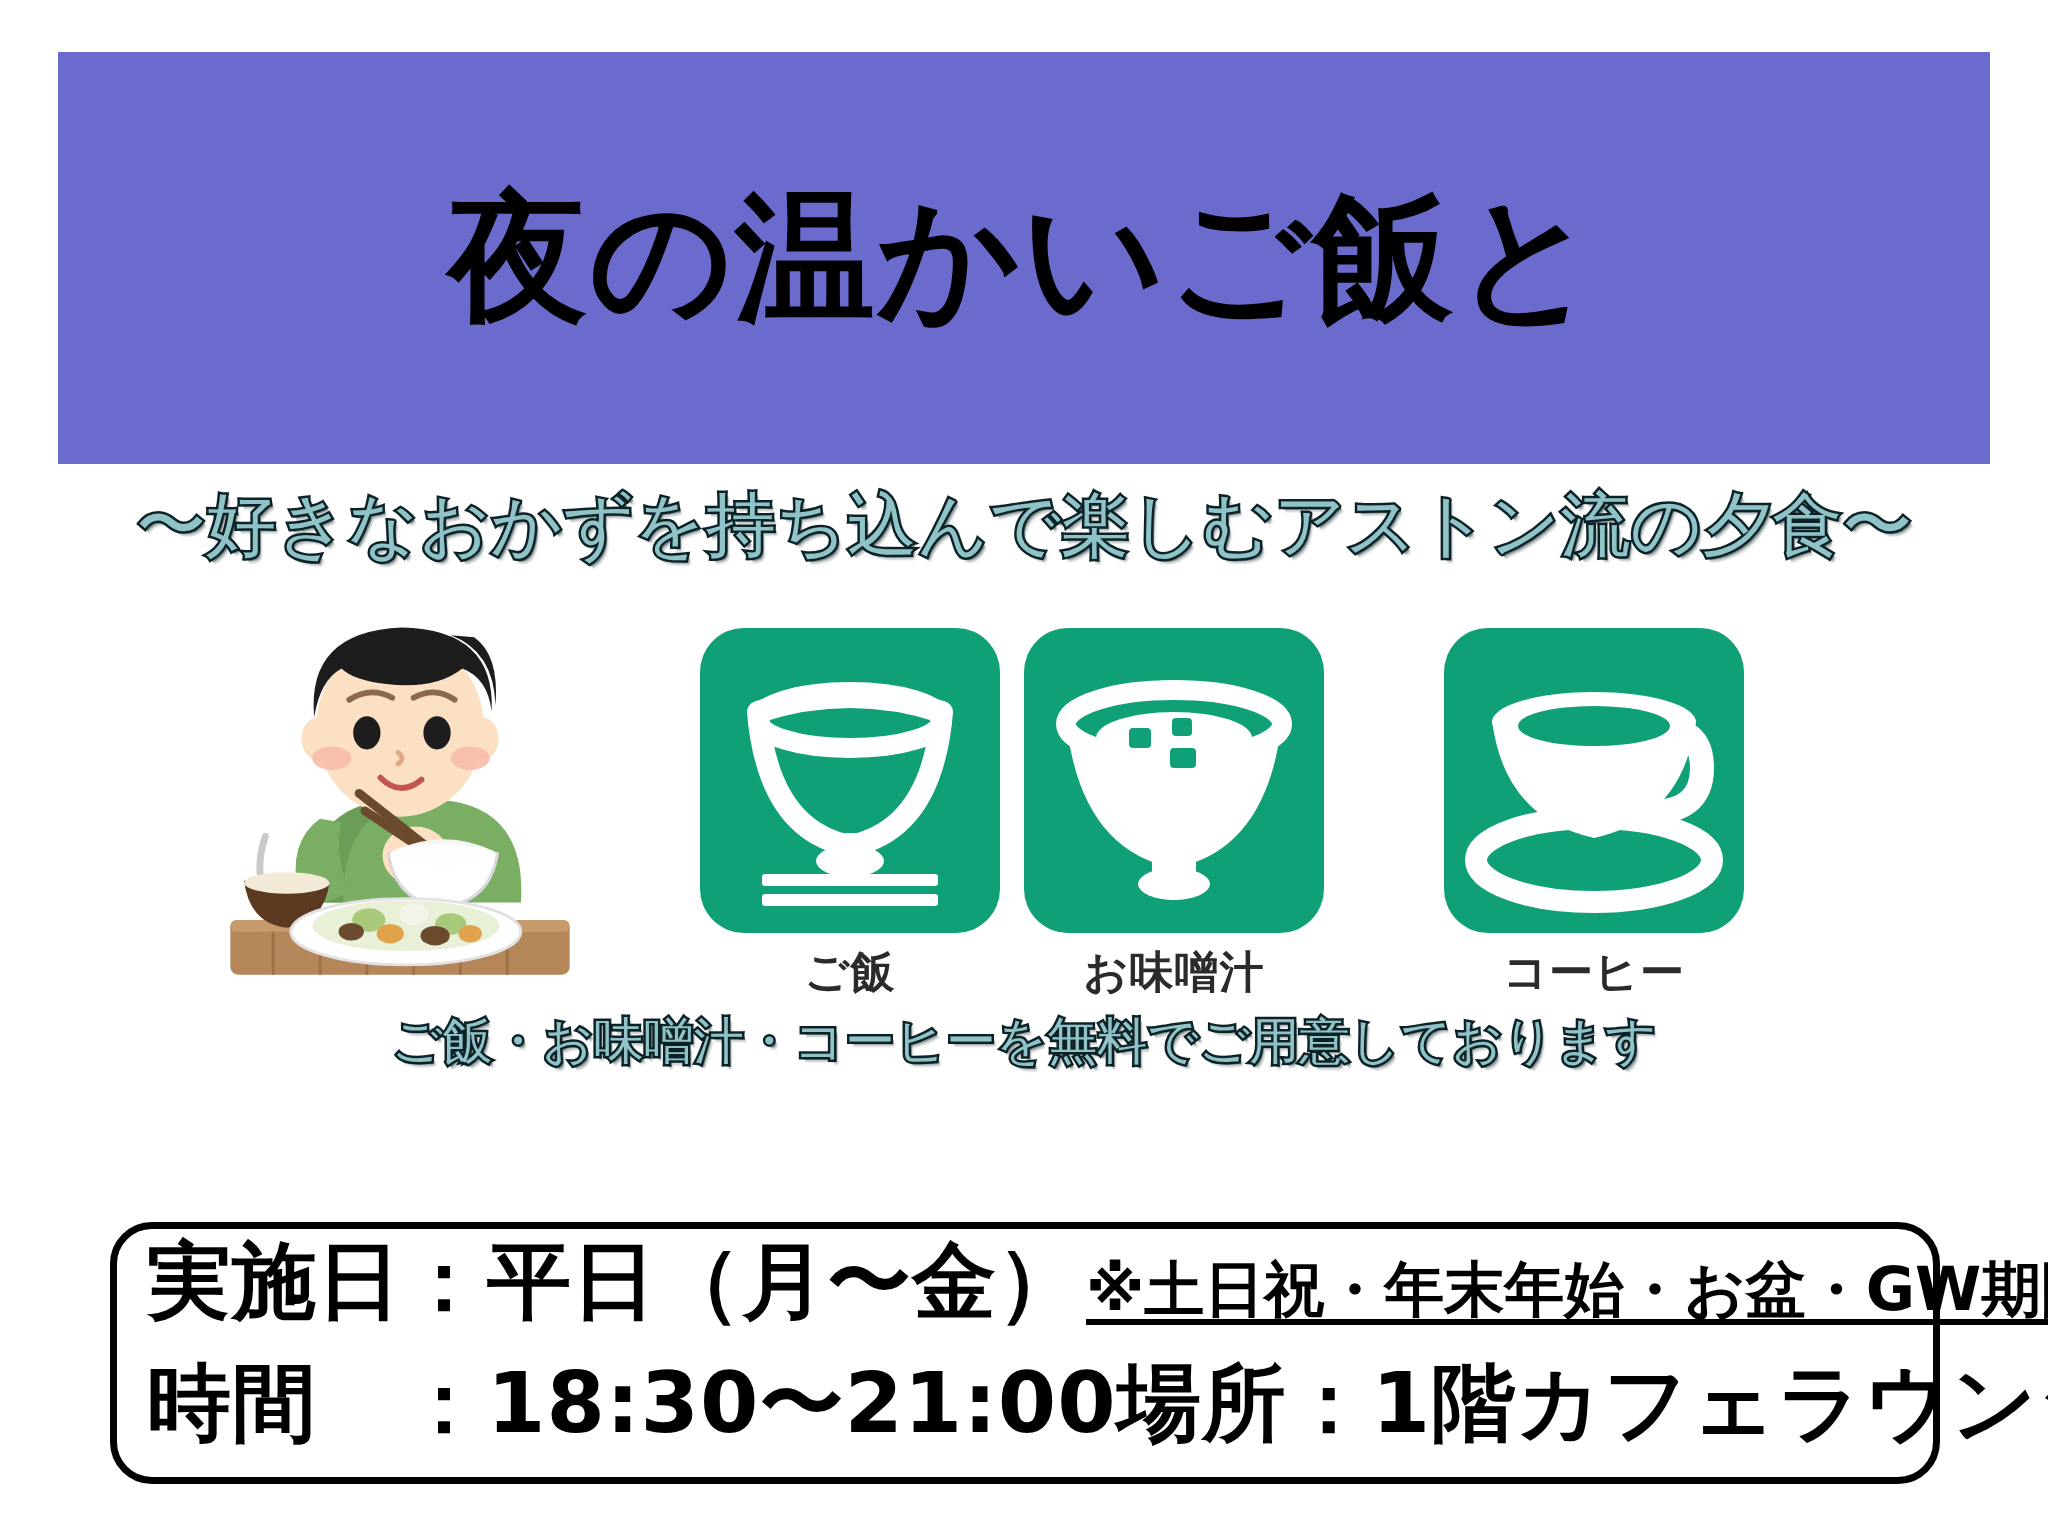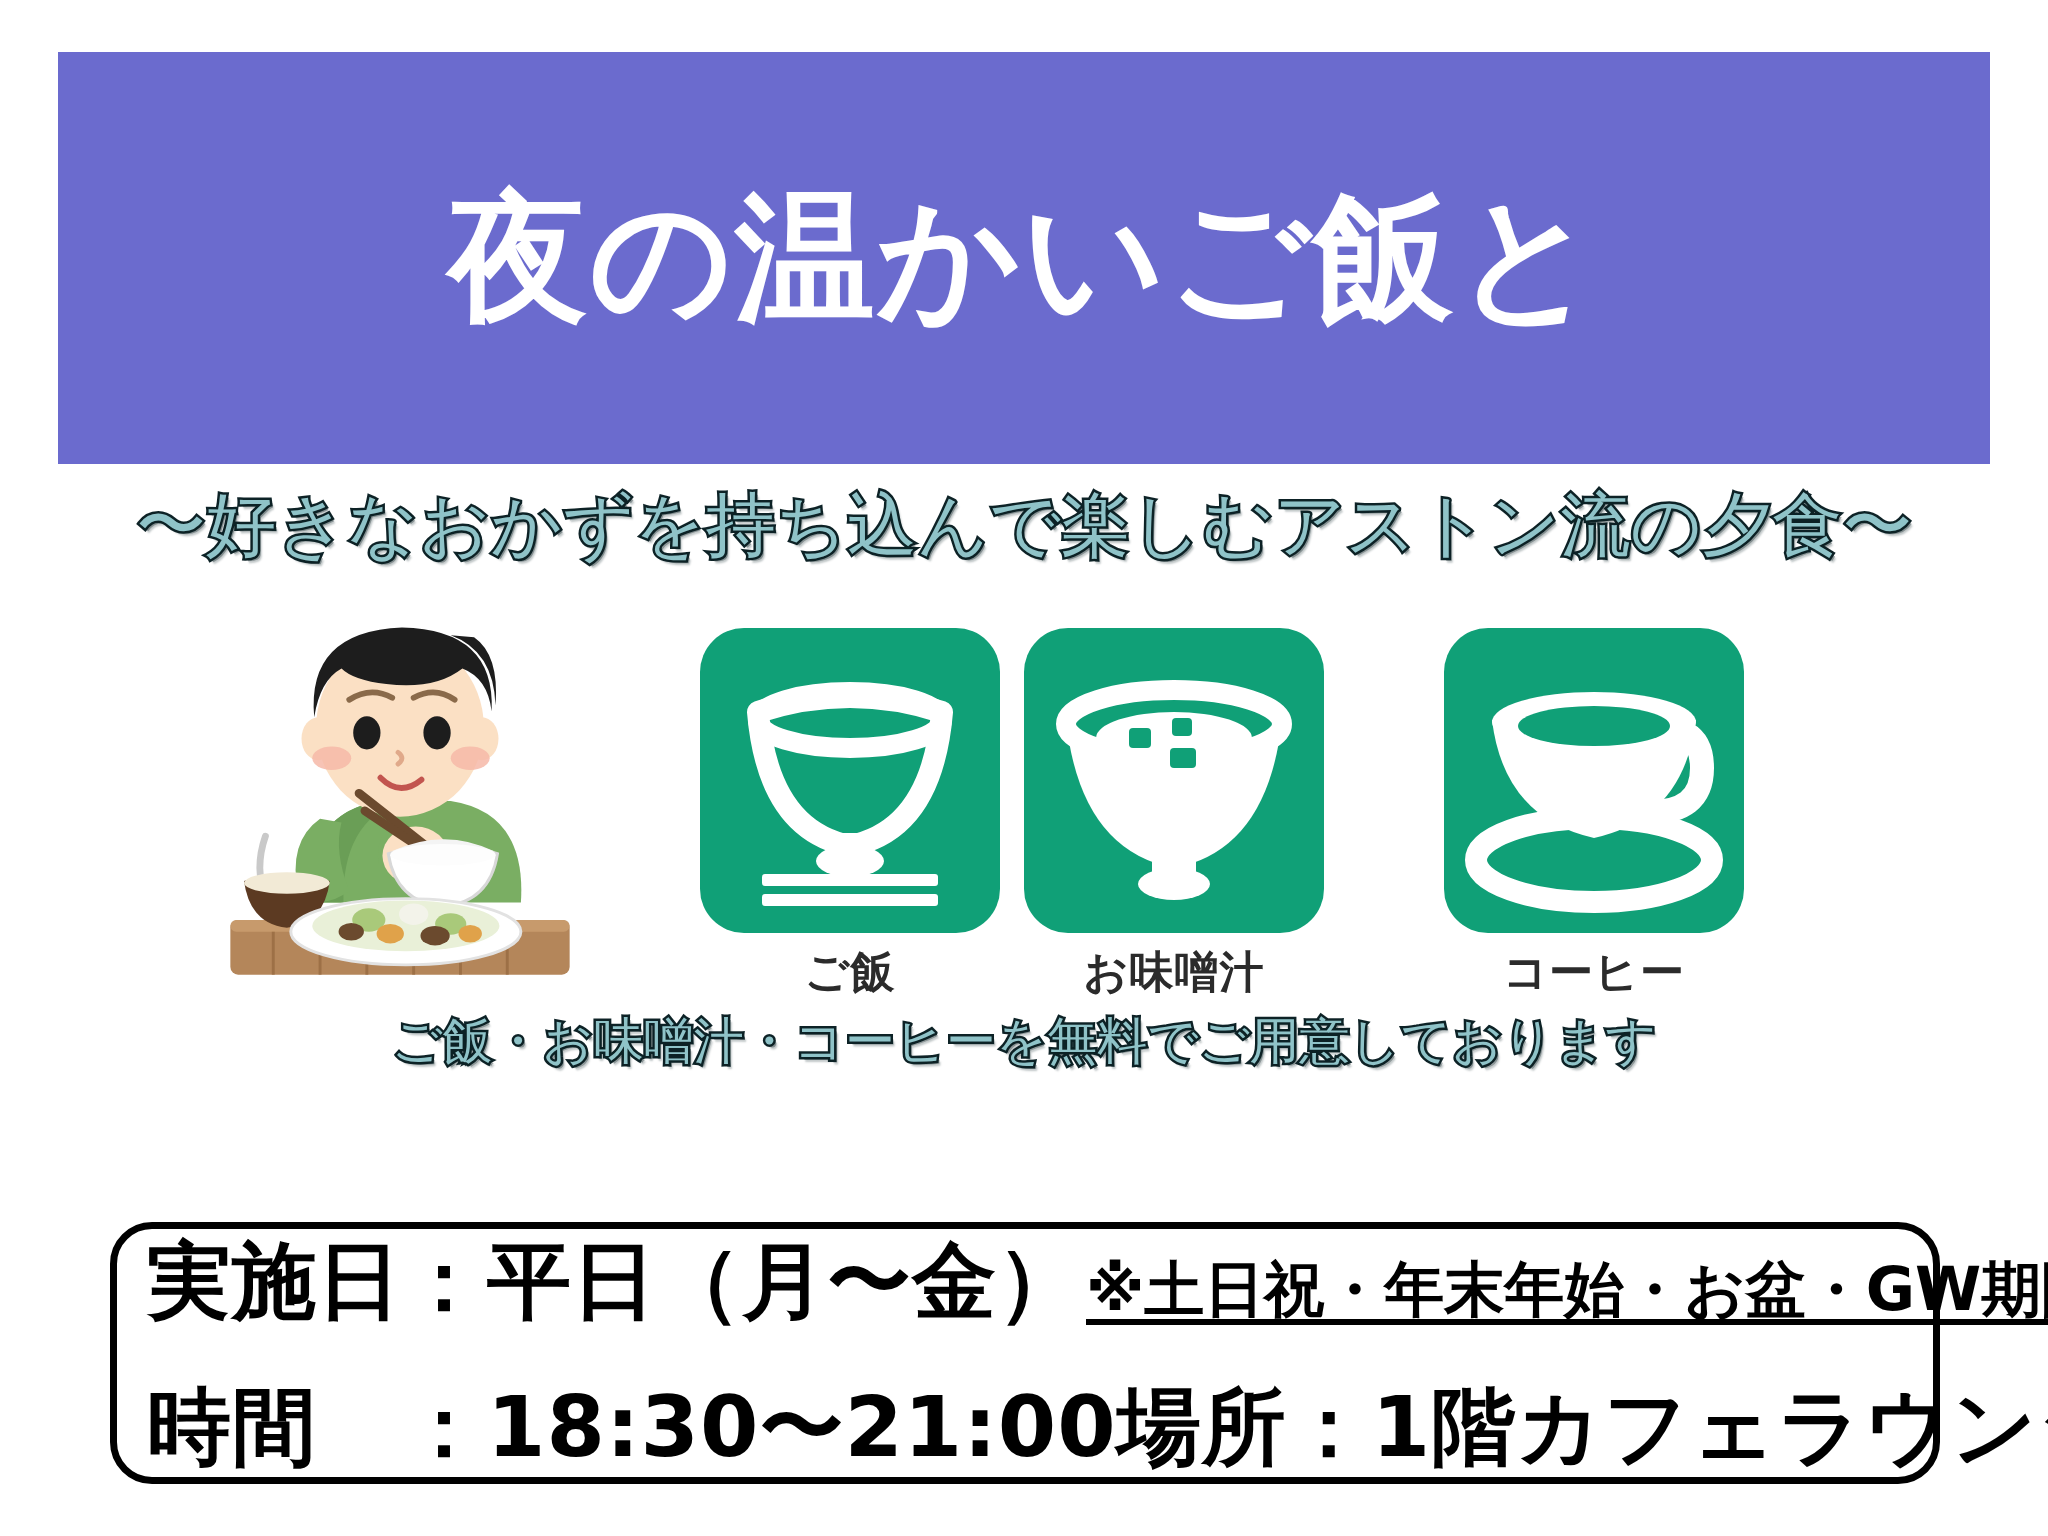--- a/index.html
+++ b/index.html
@@ -21,21 +21,21 @@
     left: 58px; top: 52px;
     width: 1932px; height: 412px;
     background: #6B6BCE;
     display: flex;
     flex-direction: column;
     align-items: center;
     justify-content: center;
     box-sizing: border-box;
   }
   .headline {
-    color: #ffffff;
+    color: #000000;
     font-size: 140px;
     line-height: 1.22;
     font-weight: 700;
     letter-spacing: 2px;
     white-space: nowrap;
     text-align: left;
     font-family: "DejaVu Sans", "Liberation Sans", sans-serif;
   }
 
   
@@ -127,21 +127,21 @@
   }
   .info-row {
     display: flex;
     align-items: baseline;
     white-space: nowrap;
     color: #000000;
     font-weight: 700;
     font-family: "DejaVu Sans", "Liberation Sans", sans-serif;
   }
   #info-row-0 { height: 122px; }
-  #info-row-1 { height: 120px; margin-top: 24px; }
+  #info-row-1 { height: 120px; }
   .info-big {
     font-size: 84px;
     line-height: 1.0;
     letter-spacing: 1px;
   }
   .info-small {
     font-size: 60px;
     line-height: 1.0;
     letter-spacing: 0px;
     text-decoration: underline;

